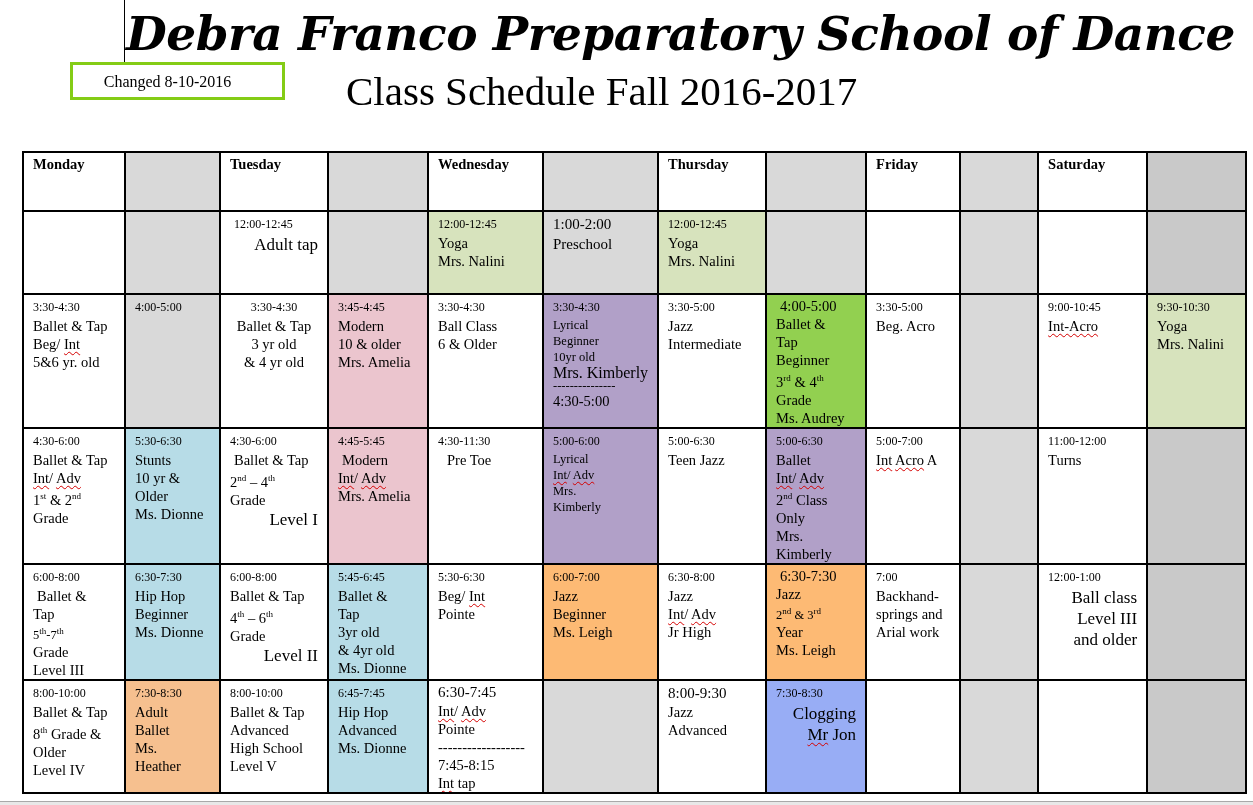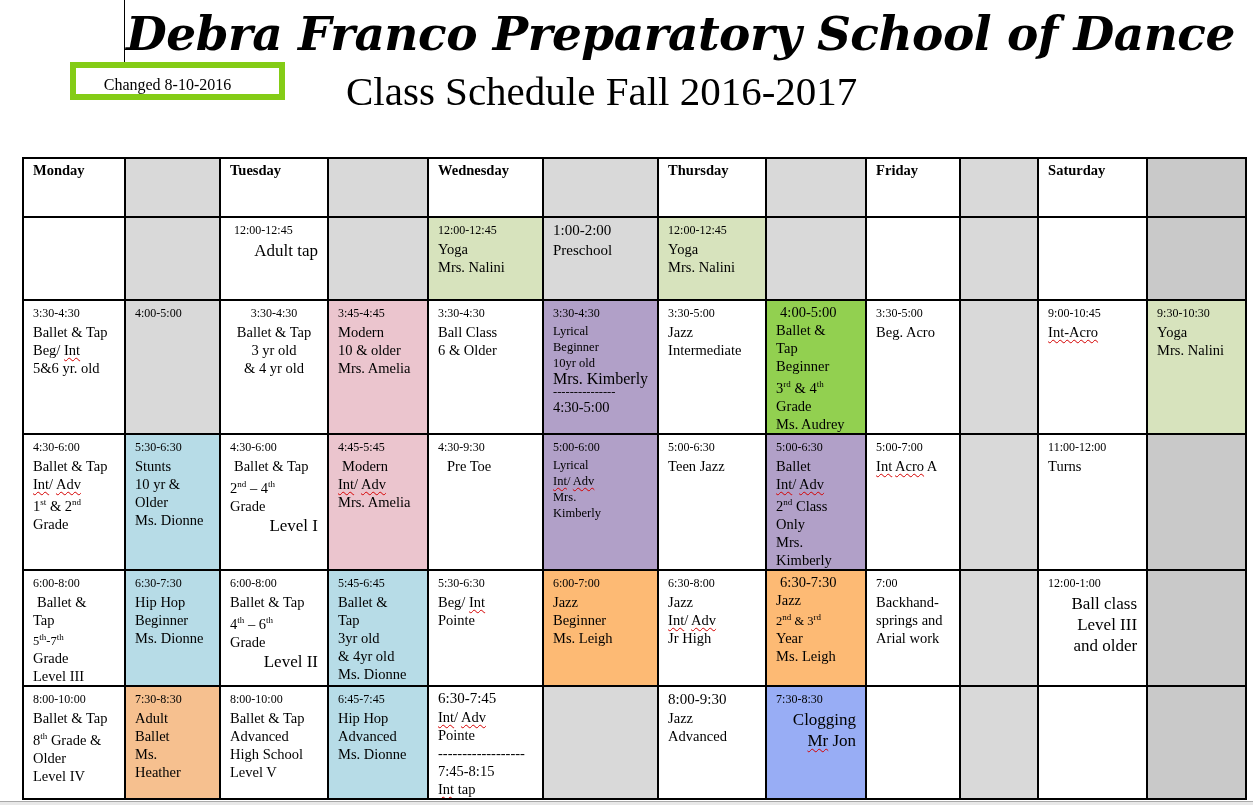--- a/index.html
+++ b/index.html
@@ -11,29 +11,29 @@
     position: absolute; left: 124px; top: 0; width: 1px; height: 62px; background: #000;
   }
   .school-title {
     position: absolute; left: 126px; top: 0px; width: 1010px; text-align: right;
     font-family: "DejaVu Serif", "Liberation Serif", serif;
     font-style: italic; font-weight: bold; font-size: 47px; letter-spacing: -0.5px;
     line-height: 68px; white-space: nowrap;
   }
   .changed-box {
     position: absolute; left: 70px; top: 62px; width: 215px; height: 38px;
-    border: 6px solid #84cc16; box-sizing: border-box;
+    border: 3px solid #84cc16; box-sizing: border-box;
     font-size: 16px; line-height: 34px; text-align: center; padding-right: 20px;
   }
   .sub-title {
     position: absolute; left: 346px; top: 66px; font-size: 41px; line-height: 50px;
     white-space: nowrap;
   }
   table.schedule {
-    position: absolute; left: 22px; top: 157px; border-collapse: collapse; table-layout: fixed;
+    position: absolute; left: 22px; top: 151px; border-collapse: collapse; table-layout: fixed;
   }
   table.schedule td {
     border: 2px solid #000; vertical-align: top; padding: 2px 9px 0 9px;
     font-size: 14.5px; line-height: 18px; overflow: hidden; box-sizing: border-box;
   }
   .day-head { font-weight: bold; font-size: 16px; padding-top: 2px !important; }
   .c-grey   { background: #d9d9d9; }
   .c-grey2  { background: #c9c9c9; }
   .c-pink   { background: #ebc5ce; }
   .c-lgreen { background: #d7e3bd; }
@@ -210,21 +210,21 @@
       <span class="line">Grade</span>
       <span class="line big">Level I</span>
     </td>
     <td class="c-pink">
       <span class="line time">4:45-5:45</span>
       <span class="line" style="padding-left:4px">Modern</span>
       <span class="line"><span class="spell">Int</span>/ <span class="spell">Adv</span></span>
       <span class="line">Mrs. Amelia</span>
     </td>
     <td>
-      <span class="line time">4:30-9:30</span>
+      <span class="line time">4:30-11:30</span>
       <span class="line" style="padding-left:9px">Pre Toe</span>
     </td>
     <td class="c-purple">
       <span class="line time">5:00-6:00</span>
       <span class="line sm">Lyrical</span>
       <span class="line sm"><span class="spell">Int</span>/ <span class="spell">Adv</span></span>
       <span class="line sm">Mrs.</span>
       <span class="line sm">Kimberly</span>
     </td>
     <td>

